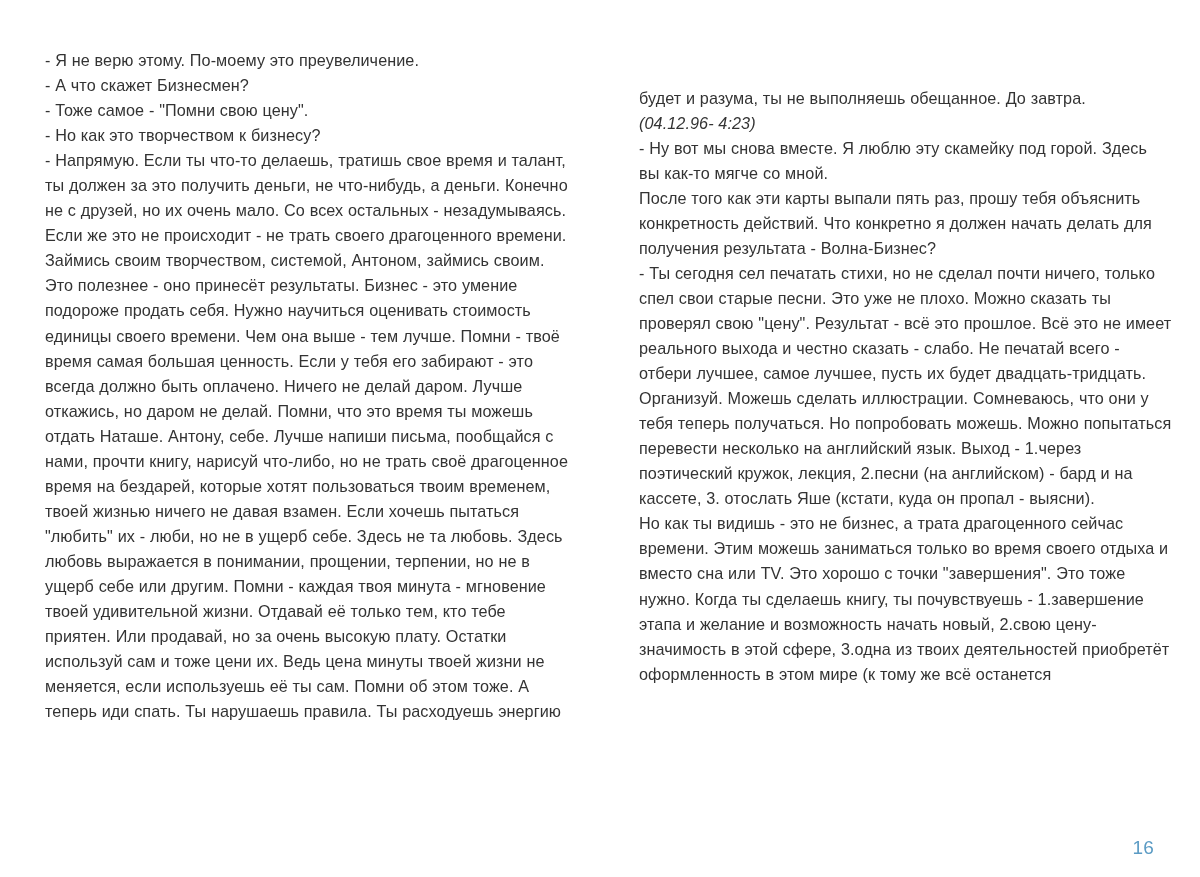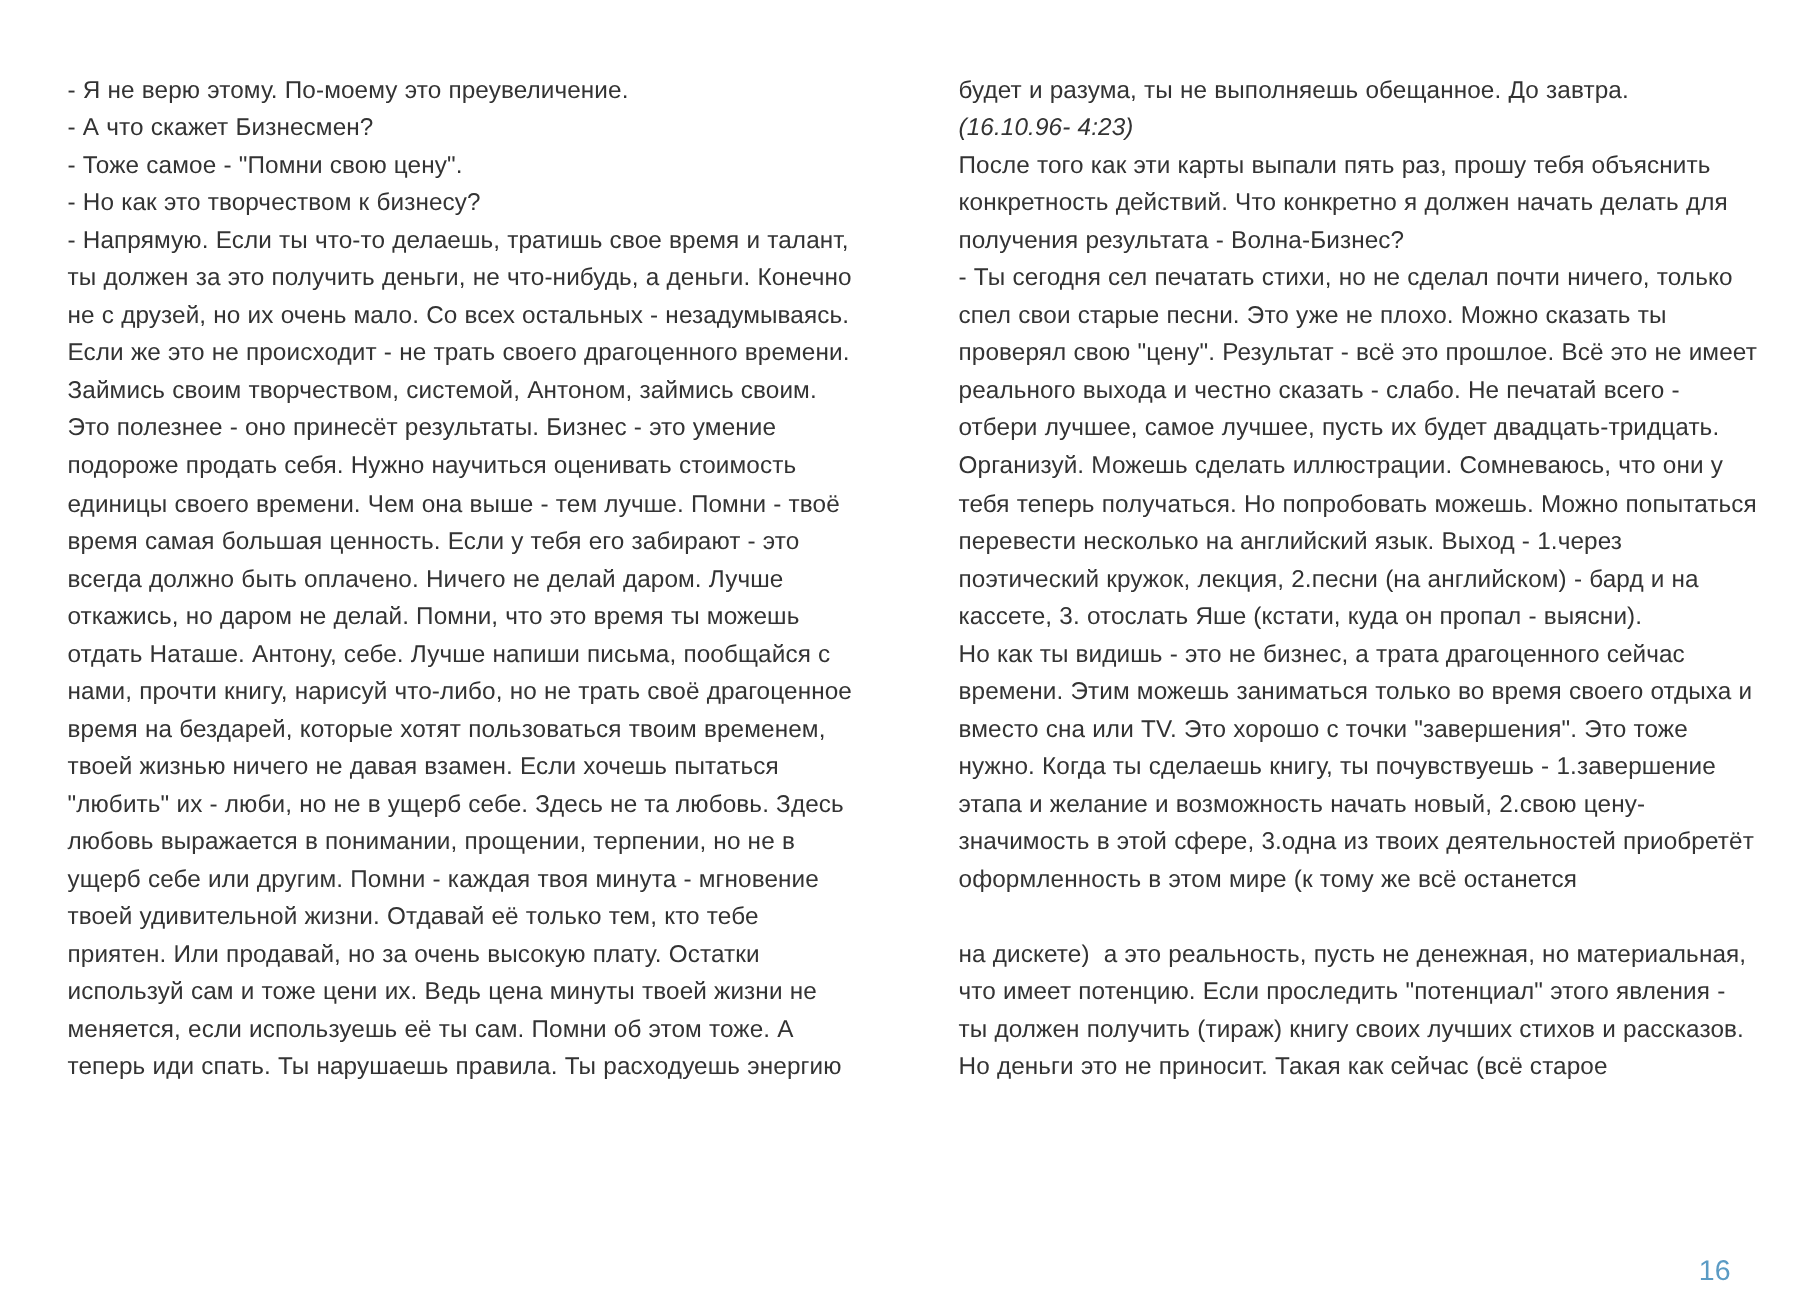--- a/index.html
+++ b/index.html
@@ -103,26 +103,26 @@
     <div class="col col-left">
       <p class="para">- Я не верю этому. По-моему это преувеличение.</p>
       <p class="para">- А что скажет Бизнесмен?</p>
       <p class="para">- Тоже самое - "Помни свою цену".</p>
       <p class="para">- Но как это творчеством к бизнесу?</p>
       <p class="para">- Напрямую. Если ты что-то делаешь, тратишь свое время и талант, ты должен за это получить деньги, не что-нибудь, а деньги. Конечно не с друзей, но их очень мало. Со всех остальных - незадумываясь. Если же это не происходит - не трать своего драгоценного времени. Займись своим творчеством, системой, Антоном, займись своим. Это полезнее - оно принесёт результаты. Бизнес - это умение подороже продать себя. Нужно научиться оценивать стоимость единицы своего времени. Чем она выше - тем лучше. Помни - твоё время самая большая ценность. Если у тебя его забирают - это всегда должно быть оплачено. Ничего не делай даром. Лучше откажись, но даром не делай. Помни, что это время ты можешь отдать Наташе. Антону, себе. Лучше напиши письма, пообщайся с нами, прочти книгу, нарисуй что-либо, но не трать своё драгоценное время на бездарей, которые хотят пользоваться твоим временем, твоей жизнью ничего не давая взамен. Если хочешь пытаться "любить" их - люби, но не в ущерб себе. Здесь не та любовь. Здесь любовь выражается в понимании, прощении, терпении, но не в ущерб себе или другим. Помни - каждая твоя минута - мгновение твоей удивительной жизни. Отдавай её только тем, кто тебе приятен. Или продавай, но за очень высокую плату. Остатки используй сам и тоже цени их. Ведь цена минуты твоей жизни не меняется, если используешь её ты сам. Помни об этом тоже. А теперь иди спать. Ты нарушаешь правила. Ты расходуешь энергию</p>
     </div>
 
     <div class="col col-right">
       <p class="para">будет и разума, ты не выполняешь обещанное. До завтра.</p>
-      <p class="para italic">(16.10.96- 4:23)</p>
+      <p class="para italic">(04.12.96- 4:23)</p>
 
 
+      <p class="para">- Ну вот мы снова вместе. Я люблю эту скамейку под горой. Здесь вы как-то мягче со мной.</p>
       <p class="para">После того как эти карты выпали пять раз, прошу тебя объяснить конкретность действий. Что конкретно я должен начать делать для получения результата - Волна-Бизнес?</p>
       <p class="para">- Ты сегодня сел печатать стихи, но не сделал почти ничего, только спел свои старые песни. Это уже не плохо. Можно сказать ты проверял свою "цену". Результат - всё это прошлое. Всё это не имеет реального выхода и честно сказать - слабо. Не печатай всего - отбери лучшее, самое лучшее, пусть их будет двадцать-тридцать. Организуй. Можешь сделать иллюстрации. Сомневаюсь, что они у тебя теперь получаться. Но попробовать можешь. Можно попытаться перевести несколько на английский язык. Выход - 1.через поэтический кружок, лекция, 2.песни (на английском) - бард и на кассете, 3. отослать Яше (кстати, куда он пропал - выясни).</p>
       <p class="para">Но как ты видишь - это не бизнес, а трата драгоценного сейчас времени. Этим можешь заниматься только во время своего отдыха и вместо сна или TV. Это хорошо с точки "завершения". Это тоже нужно. Когда ты сделаешь книгу, ты почувствуешь - 1.завершение этапа и желание и возможность начать новый, 2.свою цену-значимость в этой сфере, 3.одна из твоих деятельностей приобретёт оформленность в этом мире (к тому же всё останется</p>
-      <p class="para gap-before">на дискете)  а это реальность, пусть не денежная, но материальная, что имеет потенцию. Если проследить "потенциал" этого явления - ты должен получить (тираж) книгу своих лучших стихов и рассказов. Но деньги это не приносит. Такая как сейчас (всё старое</p>
     </div>
 
   </div>
 
   <div class="page-number">16</div>
 
 </div>
 
 </body></html>

